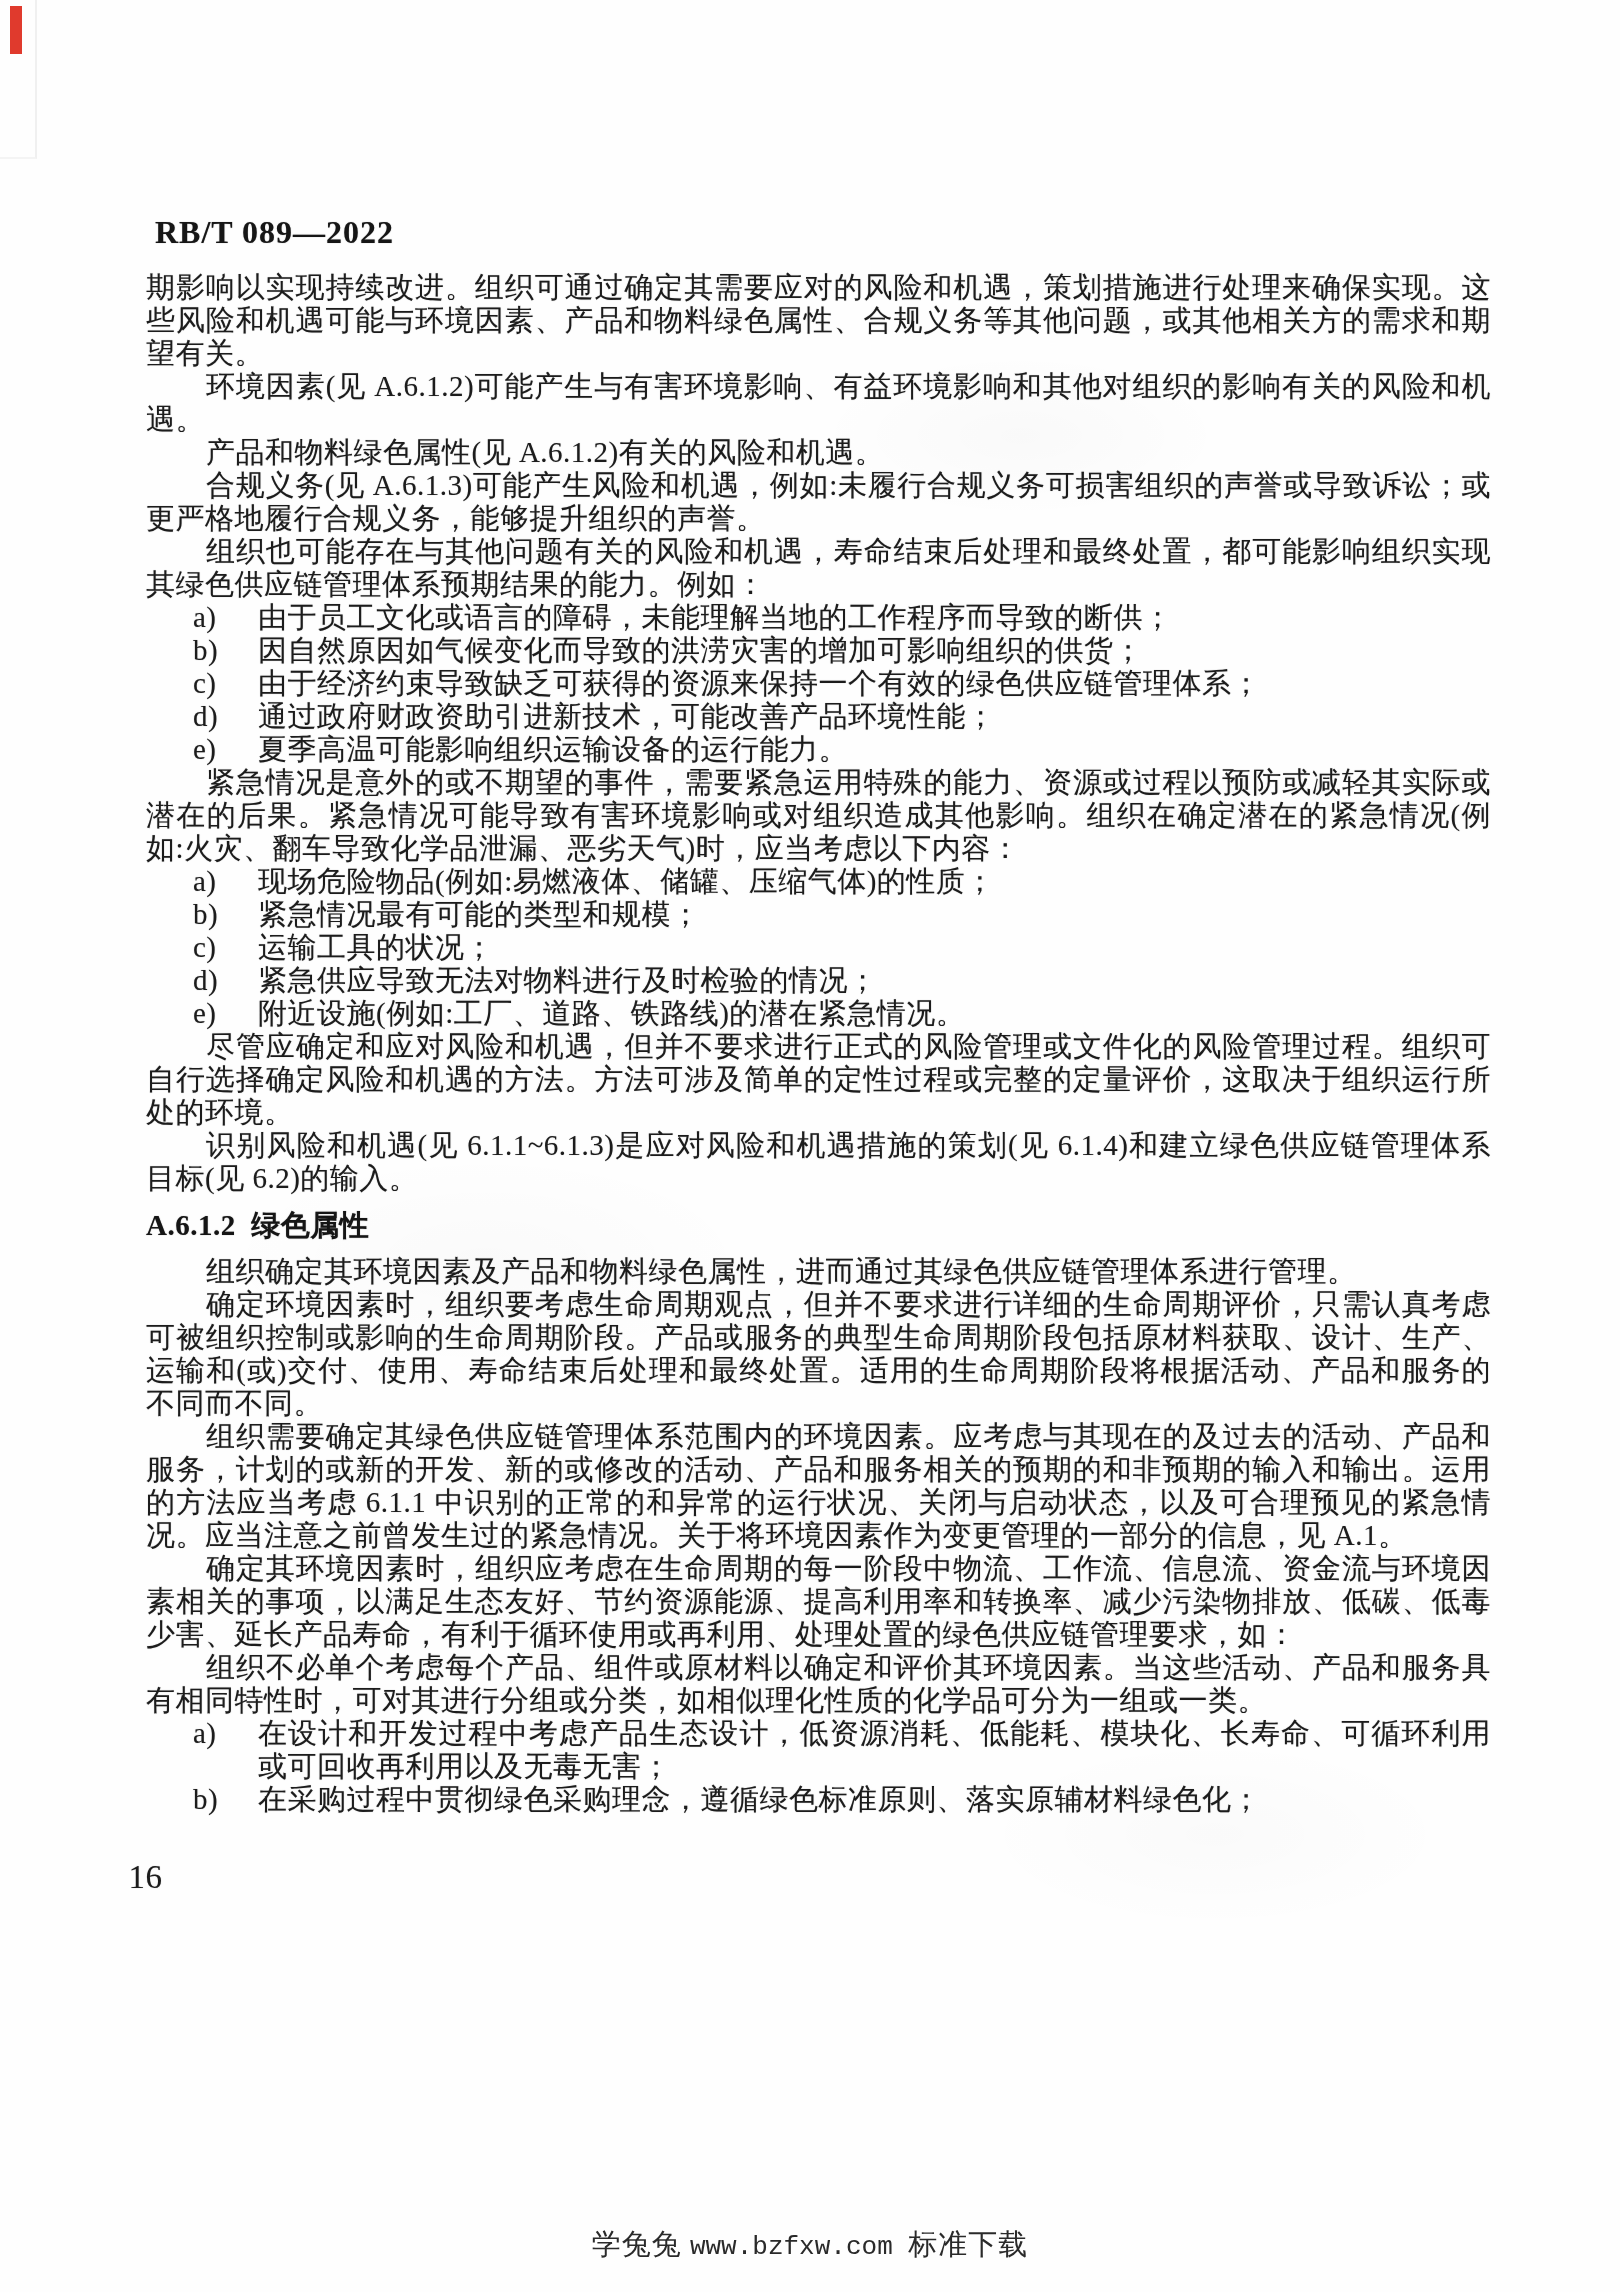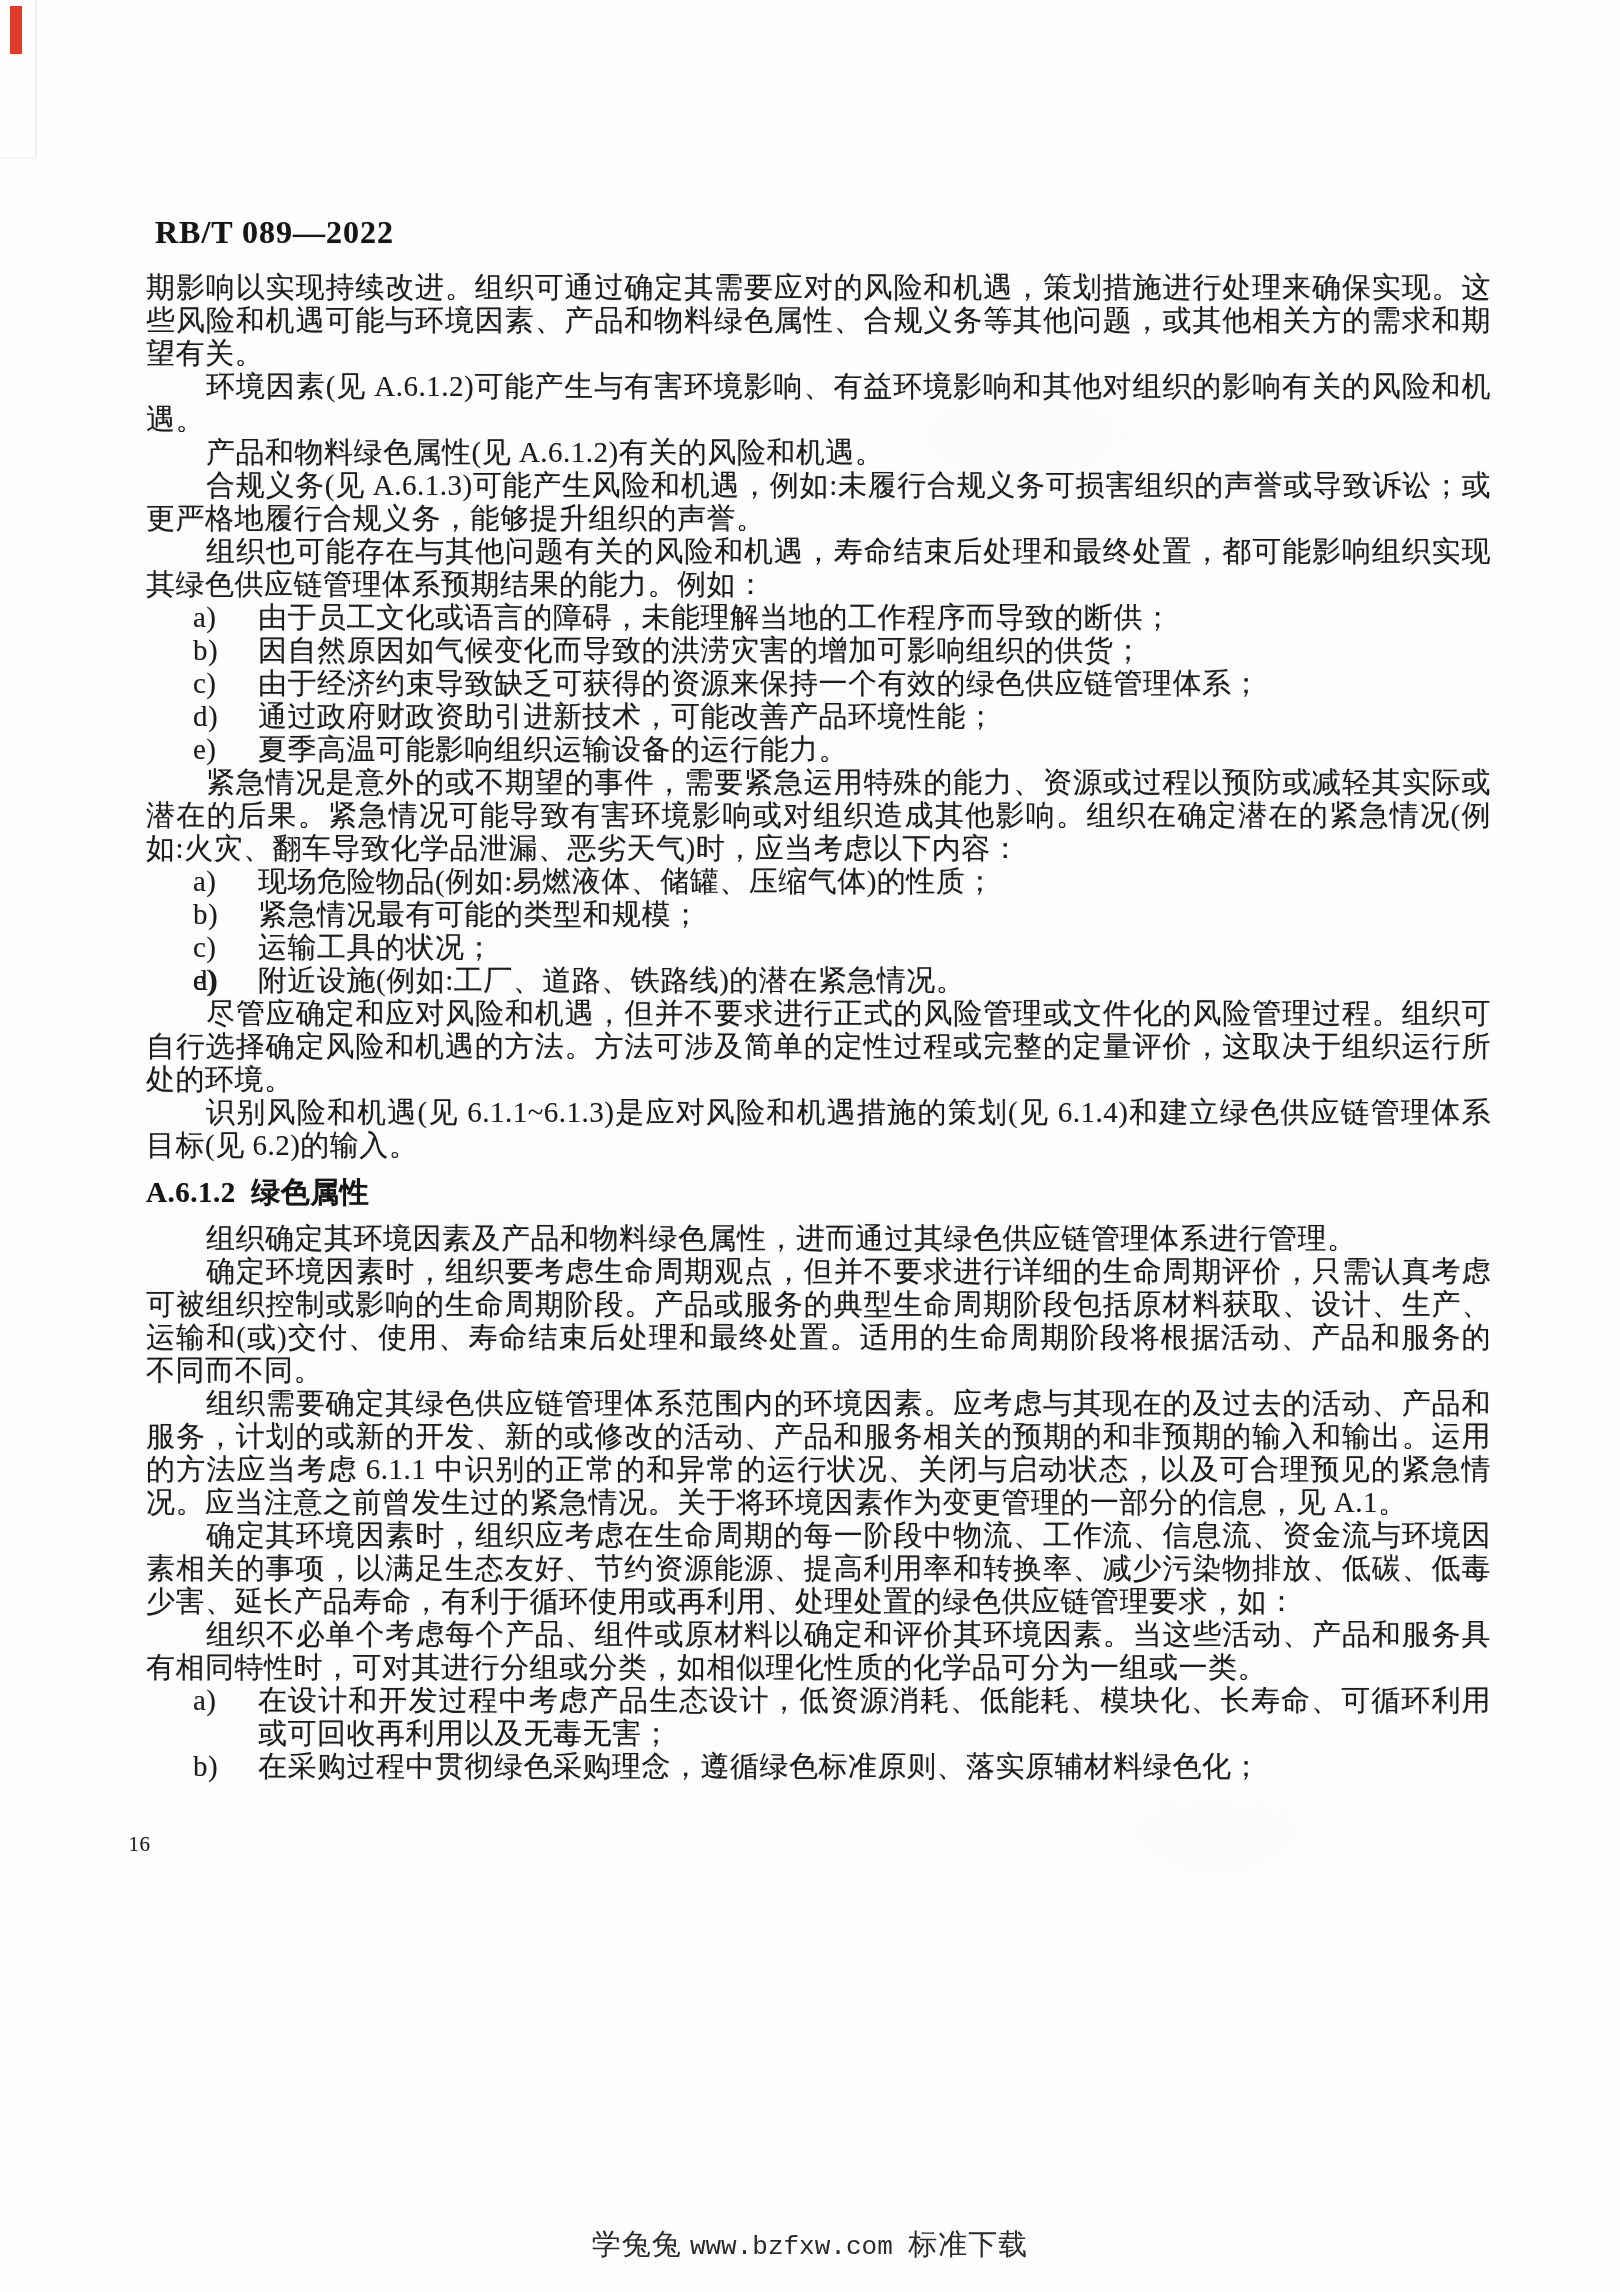--- a/index.html
+++ b/index.html
@@ -50,21 +50,21 @@
     margin:13.7px 0 13.7px 0;
     font-weight:bold;color:#151515;
     white-space:pre-wrap;
     text-shadow:0 0 1px rgba(25,25,25,.5);
   }
   .list{margin:0;}
   .list-item{position:relative;padding-left:112px;}
   .list-item .marker{position:absolute;left:47px;top:0;}
   .page-number{
     margin-top:45px;margin-left:-17.6px;
-    font-size:21px;color:#1c1c1c;
+    font-size:33px;color:#1c1c1c;
   }
   .doc-footer{
     position:absolute;left:0;top:2225px;width:1620px;
     text-align:center;font-size:29px;color:#2a2a2a;
     letter-spacing:1px;
   }
   .doc-footer .url{
     font-family:"Liberation Mono","DejaVu Sans Mono",monospace;
     font-size:26px;letter-spacing:0;
   }
@@ -90,21 +90,21 @@
         <div class="list-item"><span class="marker">b)</span><span>因自然原因如气候变化而导致的洪涝灾害的增加可影响组织的供货；</span></div>
         <div class="list-item"><span class="marker">c)</span><span>由于经济约束导致缺乏可获得的资源来保持一个有效的绿色供应链管理体系；</span></div>
         <div class="list-item"><span class="marker">d)</span><span>通过政府财政资助引进新技术，可能改善产品环境性能；</span></div>
         <div class="list-item"><span class="marker">e)</span><span>夏季高温可能影响组织运输设备的运行能力。</span></div>
       </div>
       <p class="para">紧急情况是意外的或不期望的事件，需要紧急运用特殊的能力、资源或过程以预防或减轻其实际或潜在的后果。紧急情况可能导致有害环境影响或对组织造成其他影响。组织在确定潜在的紧急情况(例如:火灾、翻车导致化学品泄漏、恶劣天气)时，应当考虑以下内容：</p>
       <div class="list">
         <div class="list-item"><span class="marker">a)</span><span>现场危险物品(例如:易燃液体、储罐、压缩气体)的性质；</span></div>
         <div class="list-item"><span class="marker">b)</span><span>紧急情况最有可能的类型和规模；</span></div>
         <div class="list-item"><span class="marker">c)</span><span>运输工具的状况；</span></div>
-        <div class="list-item"><span class="marker">d)</span></div>
+        <div class="list-item"><span class="marker">d)</span><span>紧急供应导致无法对物料进行及时检验的情况；</span></div>
         <div class="list-item"><span class="marker">e)</span><span>附近设施(例如:工厂、道路、铁路线)的潜在紧急情况。</span></div>
       </div>
       <p class="para">尽管应确定和应对风险和机遇，但并不要求进行正式的风险管理或文件化的风险管理过程。组织可自行选择确定风险和机遇的方法。方法可涉及简单的定性过程或完整的定量评价，这取决于组织运行所处的环境。</p>
       <p class="para">识别风险和机遇(见 6.1.1~6.1.3)是应对风险和机遇措施的策划(见 6.1.4)和建立绿色供应链管理体系目标(见 6.2)的输入。</p>
       <div class="heading"><span>A.6.1.2</span>  <span>绿色属性</span></div>
       <p class="para">组织确定其环境因素及产品和物料绿色属性，进而通过其绿色供应链管理体系进行管理。</p>
       <p class="para">确定环境因素时，组织要考虑生命周期观点，但并不要求进行详细的生命周期评价，只需认真考虑可被组织控制或影响的生命周期阶段。产品或服务的典型生命周期阶段包括原材料获取、设计、生产、运输和(或)交付、使用、寿命结束后处理和最终处置。适用的生命周期阶段将根据活动、产品和服务的不同而不同。</p>
       <p class="para">组织需要确定其绿色供应链管理体系范围内的环境因素。应考虑与其现在的及过去的活动、产品和服务，计划的或新的开发、新的或修改的活动、产品和服务相关的预期的和非预期的输入和输出。运用的方法应当考虑 6.1.1 中识别的正常的和异常的运行状况、关闭与启动状态，以及可合理预见的紧急情况。应当注意之前曾发生过的紧急情况。关于将环境因素作为变更管理的一部分的信息，见 A.1。</p>
       <p class="para">确定其环境因素时，组织应考虑在生命周期的每一阶段中物流、工作流、信息流、资金流与环境因素相关的事项，以满足生态友好、节约资源能源、提高利用率和转换率、减少污染物排放、低碳、低毒少害、延长产品寿命，有利于循环使用或再利用、处理处置的绿色供应链管理要求，如：</p>
       <p class="para">组织不必单个考虑每个产品、组件或原材料以确定和评价其环境因素。当这些活动、产品和服务具有相同特性时，可对其进行分组或分类，如相似理化性质的化学品可分为一组或一类。</p>

